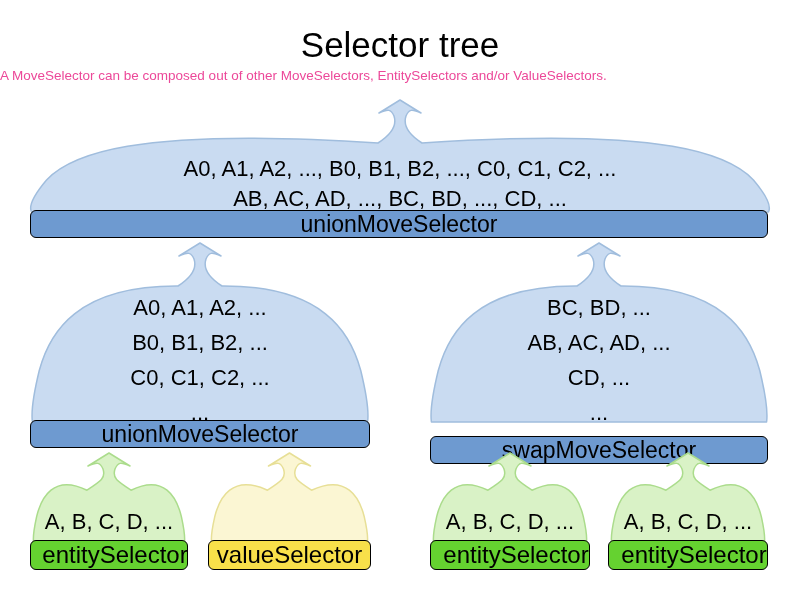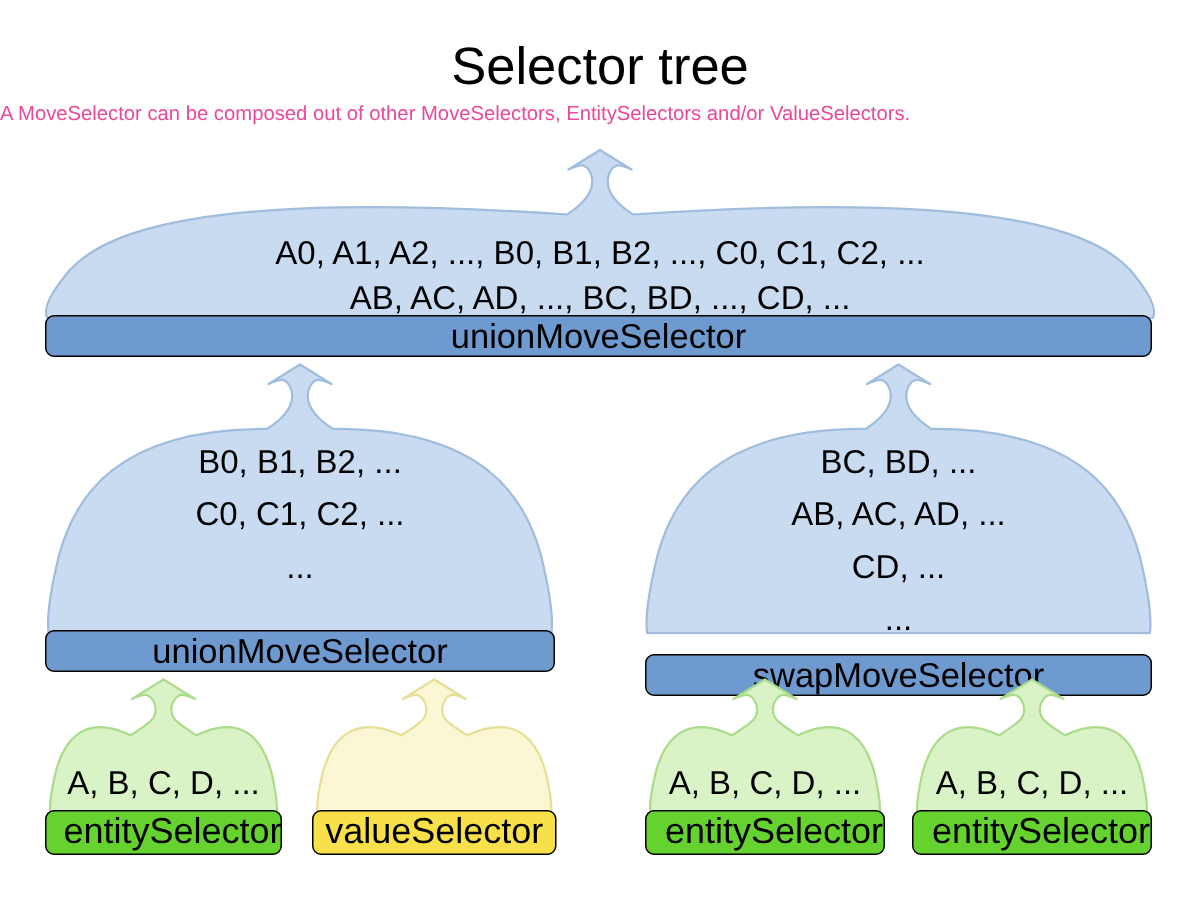--- a/index.html
+++ b/index.html
@@ -50,20 +50,21 @@
   </div>
   <div class="bar blue" style="left:30px; top:210px; width:738px; height:28px;">
     <span>unionMoveSelector</span>
   </div>
 
   <div class="balloon" style="left:29px; top:242px; width:342px; height:181px;">
     <svg class="shape blue" viewBox="0 0 342 181">
       <path d="M 171 1 L 150 14 C 159 10 162 10 165 17 C 168 26 163 35 149 44 C 47.88000000000001 43.44 20.52 90.5 10.26 128.51 C 4.104 153.85 2.052 170.14 3.42 180 L 338.58 180 C 339.948 170.14 337.896 153.85 331.74 128.51 C 321.47999999999996 90.5 294.12 43.44 193 44 C 179 35 174 26 177 17 C 180 10 183 10 192 14 Z"></path>
     </svg>
     <div class="lines" style="top:48px; line-height:35px;">
+      <div>A0, A1, A2, ...</div>
       <div>B0, B1, B2, ...</div>
       <div>C0, C1, C2, ...</div>
       <div>...</div>
     </div>
   </div>
   <div class="bar blue" style="left:30px; top:420px; width:340px; height:28px;">
     <span>unionMoveSelector</span>
   </div>
 
   <div class="balloon" style="left:428px; top:242px; width:342px; height:181px;">

